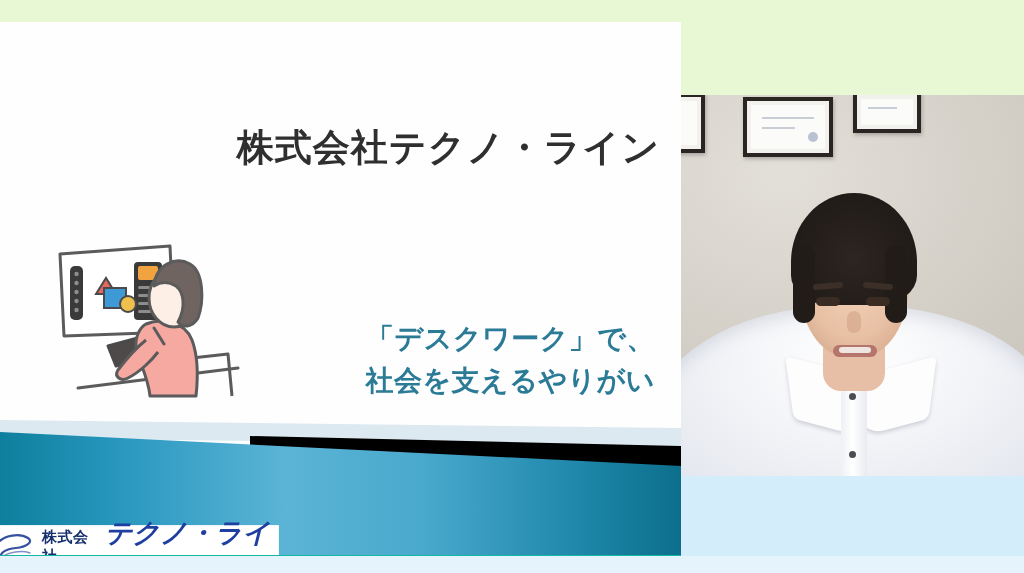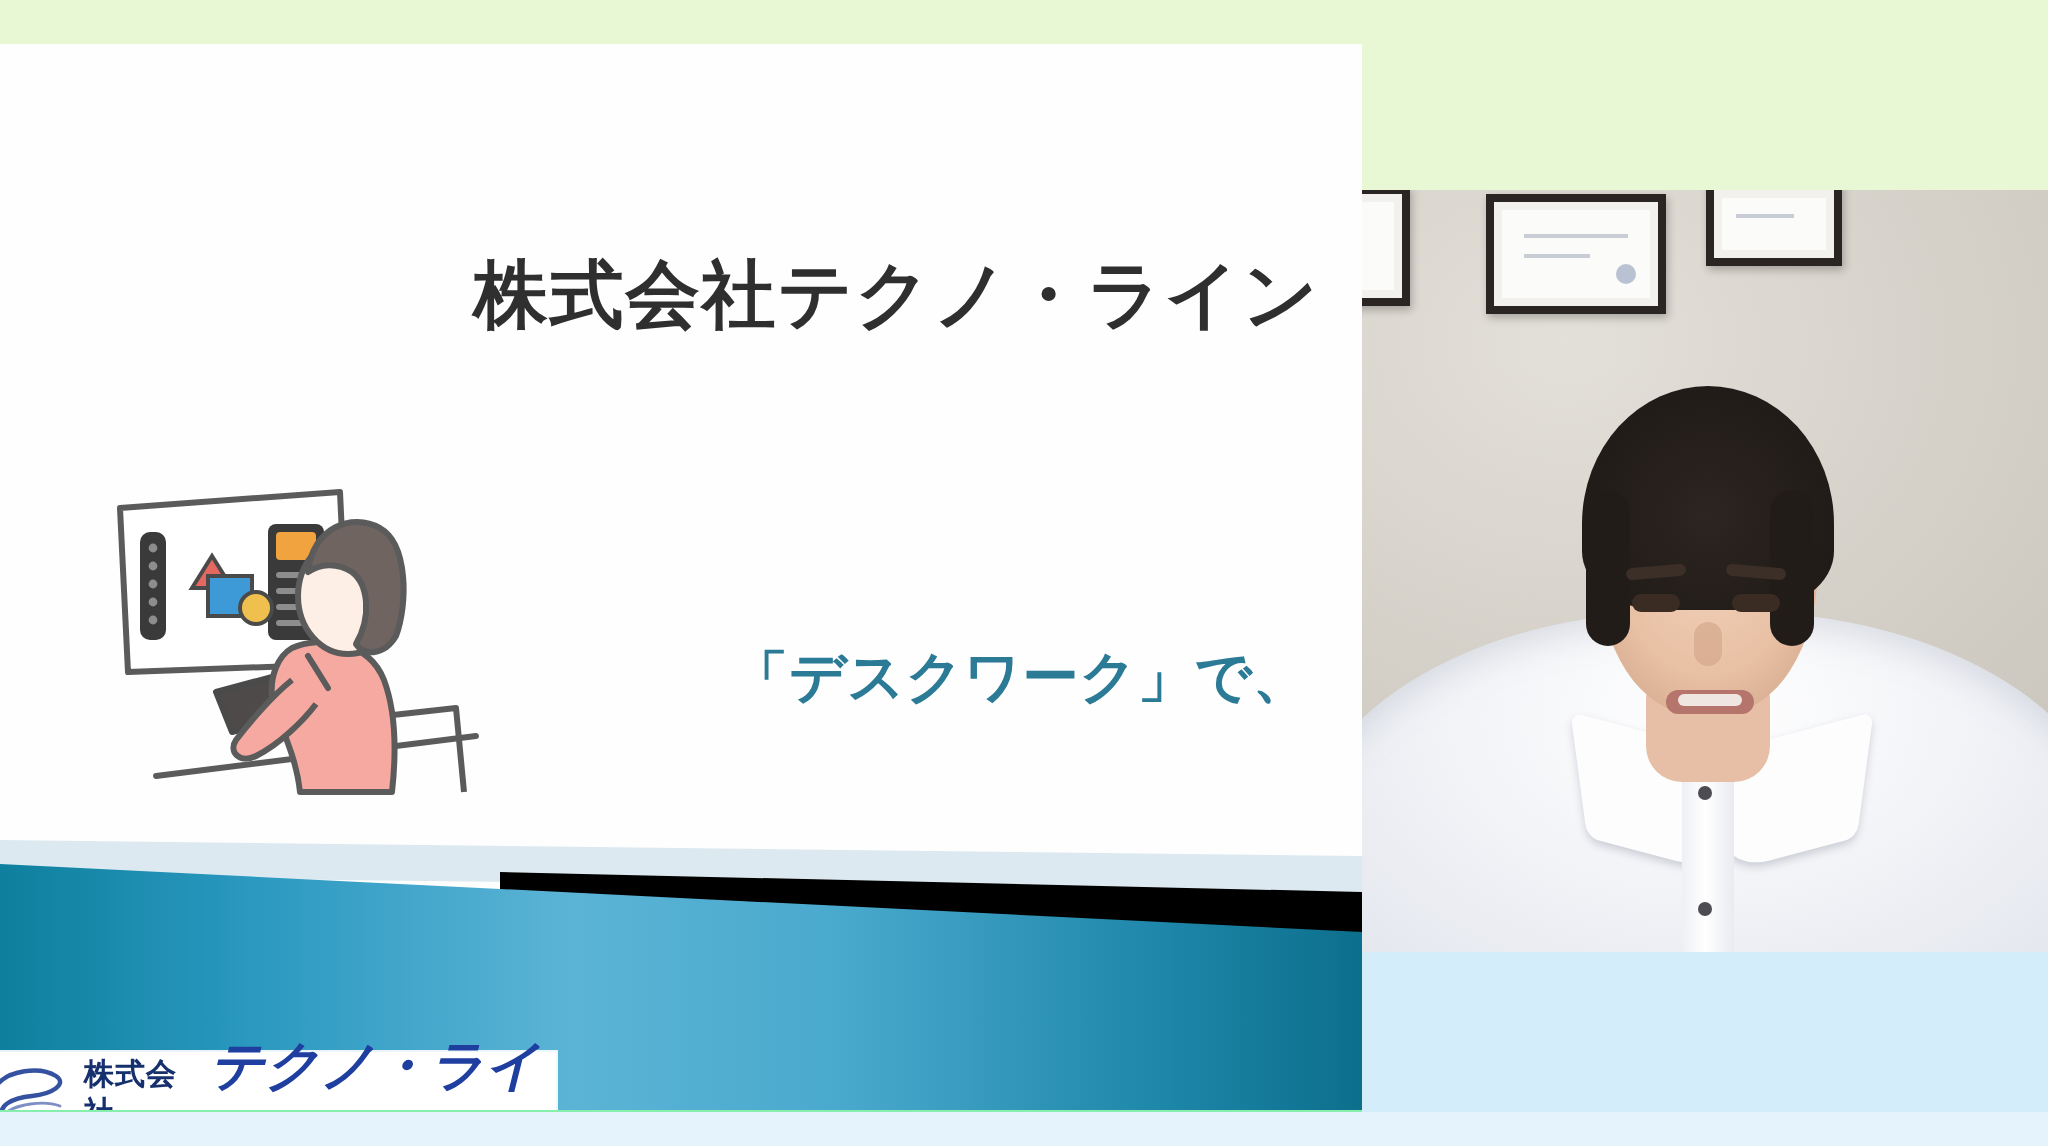--- a/index.html
+++ b/index.html
@@ -8,21 +8,21 @@
   }
   body {
     width: 1024px; height: 573px;
     overflow: hidden;
     font-family: "Liberation Sans", sans-serif;
     position: relative;
   }
   #stage {
     position: absolute; inset: 0;
     width: 1024px; height: 573px;
-    background: #86efac;
+    background: #14b8a6;
     overflow: hidden;
   }
 
   
   .slide {
     position: absolute;
     left: 0; top: 22px;
     width: 681px; height: 533px;
     background: #fdfdfd;
     overflow: hidden;
@@ -345,20 +345,21 @@
         <path d="M112 92 L122 108" stroke="#5b5b5b" stroke-width="3" stroke-linecap="round"></path>
       </svg>
     </div>
 
     <div class="title-block">
       <div class="title-main">株式会社テクノ・ライン</div>
     </div>
 
     <div class="tagline">
       <div>「デスクワーク」で、</div>
+      <div>社会を支えるやりがい</div>
     </div>
 
     <div class="footer-shapes">
       <svg viewBox="0 0 681 155" width="681" height="155" preserveAspectRatio="none" aria-hidden="true">
         <defs>
           <linearGradient id="wedgeGrad" x1="0" y1="0" x2="1" y2="0">
             <stop offset="0%" stop-color="#0e7f9d"></stop>
             <stop offset="18%" stop-color="#2a98bf"></stop>
             <stop offset="42%" stop-color="#5bb4d6"></stop>
             <stop offset="62%" stop-color="#49a9cd"></stop>

